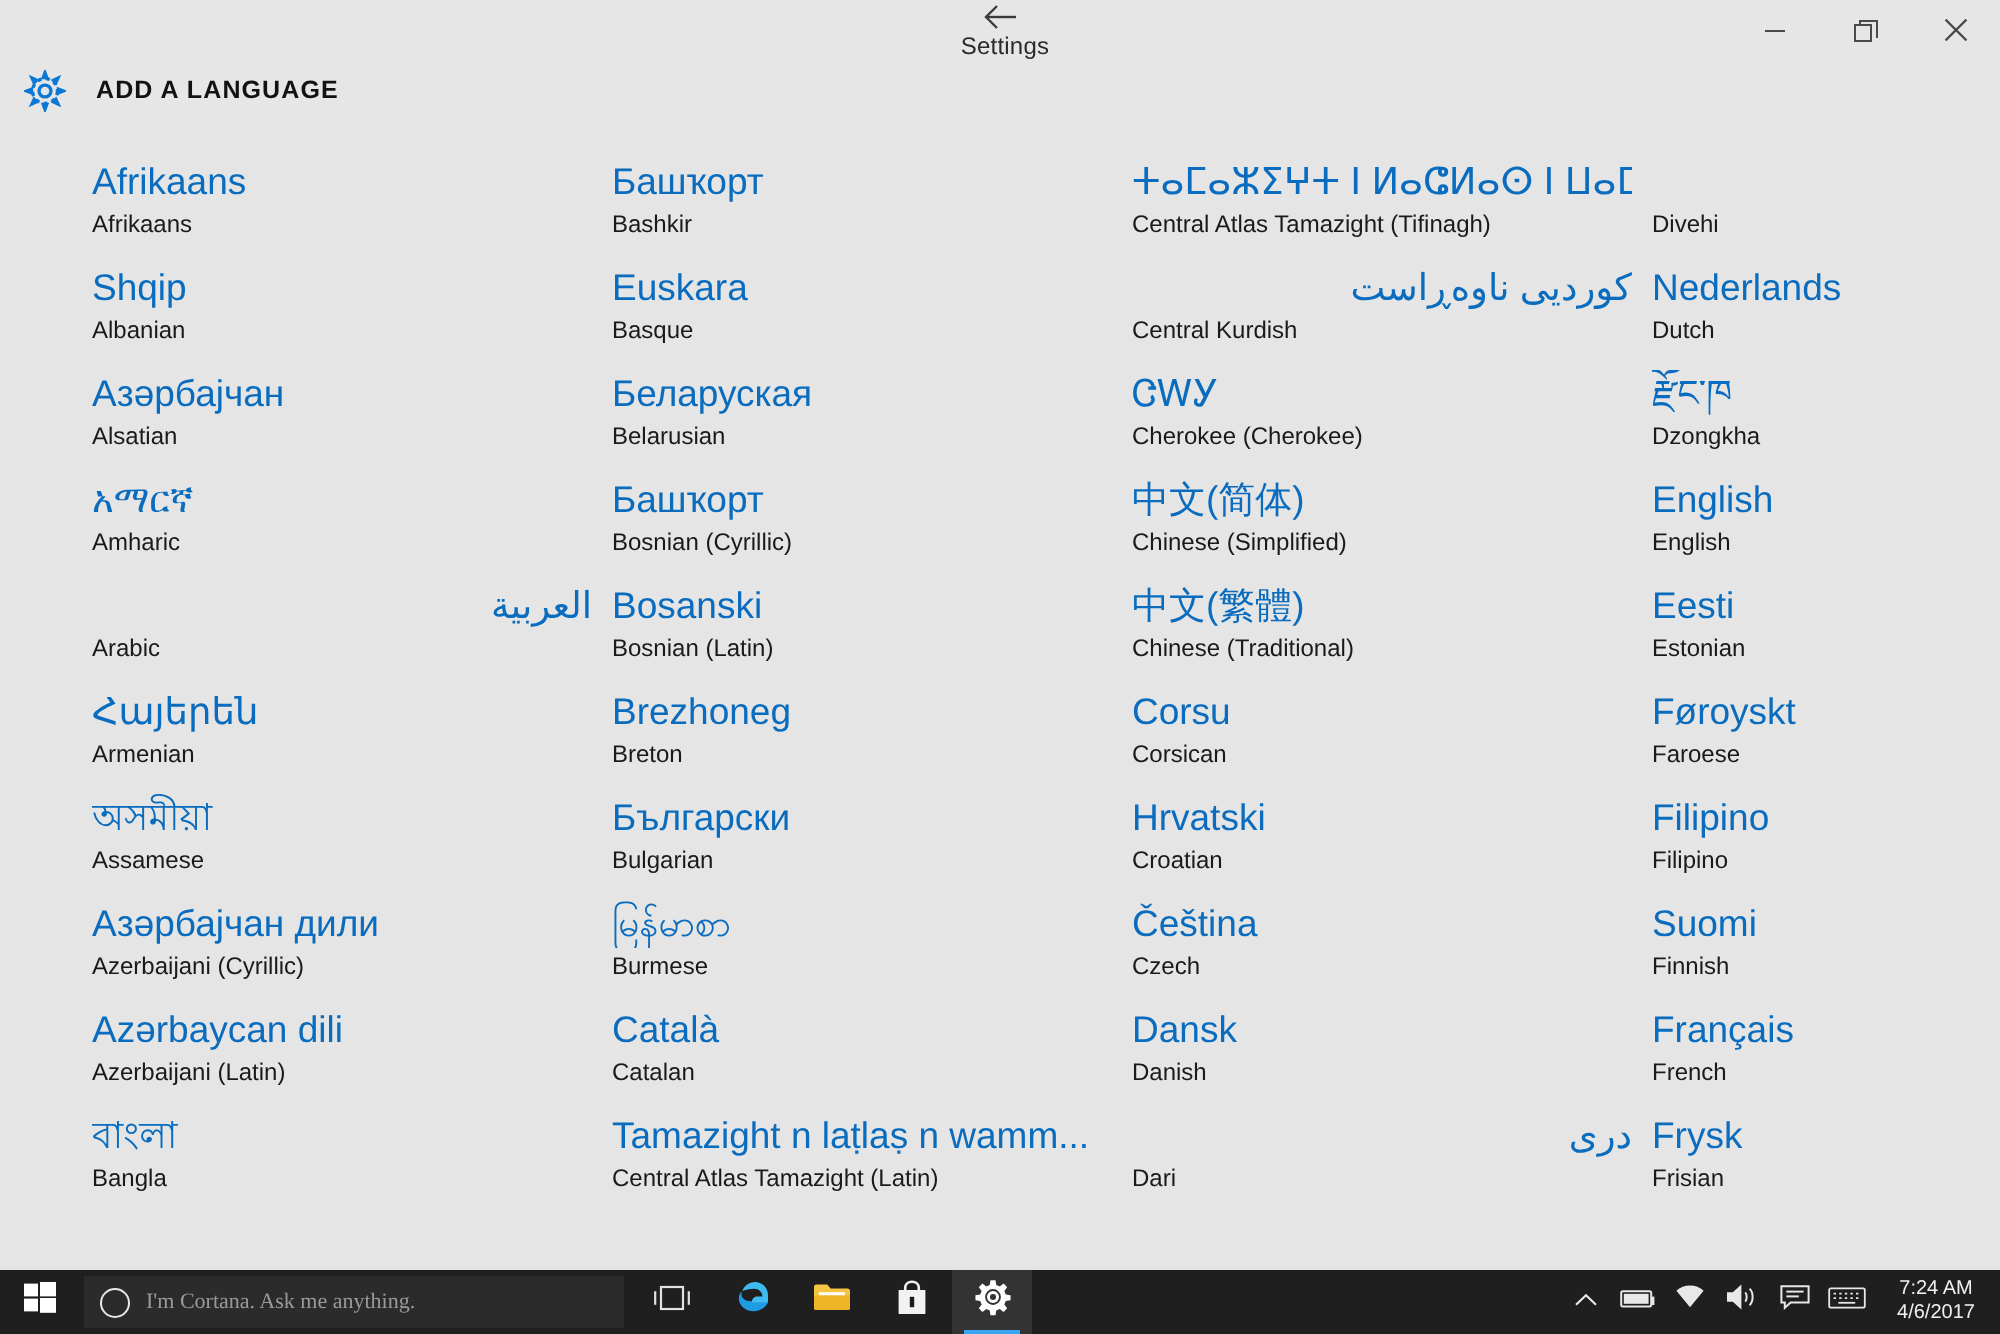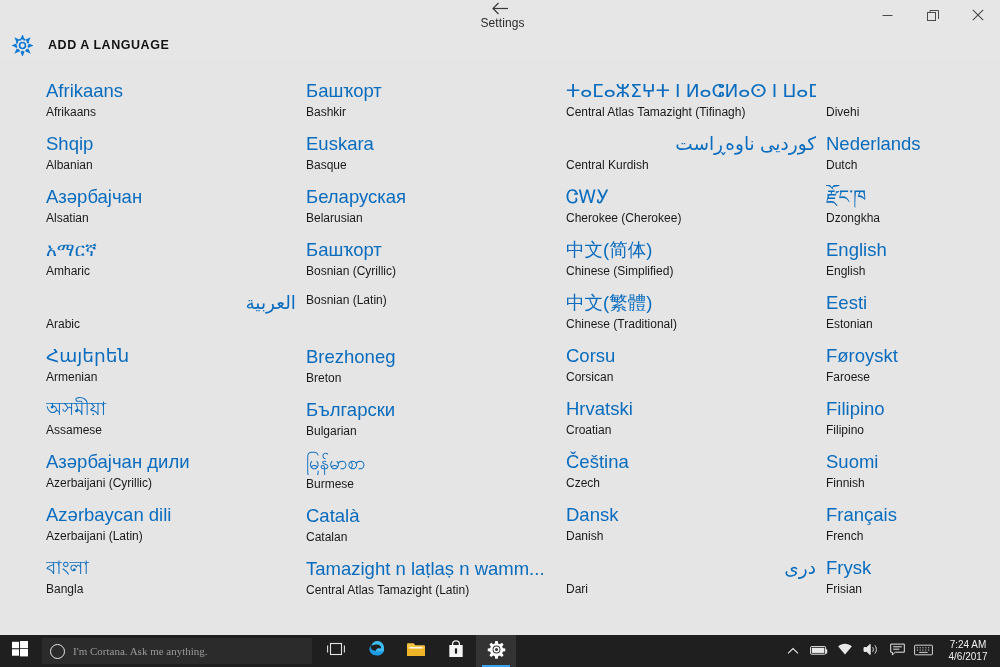--- a/index.html
+++ b/index.html
@@ -321,20 +321,21 @@
         </div>
         <div class="lang-item">
           <div class="lang-native">Беларуская</div>
           <div class="lang-english">Belarusian</div>
         </div>
         <div class="lang-item">
           <div class="lang-native">Башҡорт</div>
           <div class="lang-english">Bosnian (Cyrillic)</div>
         </div>
         <div class="lang-item">
+          <div class="lang-native">Bosanski</div>
           <div class="lang-english">Bosnian (Latin)</div>
         </div>
         <div class="lang-item">
           <div class="lang-native">Brezhoneg</div>
           <div class="lang-english">Breton</div>
         </div>
         <div class="lang-item">
           <div class="lang-native">Български</div>
           <div class="lang-english">Bulgarian</div>
         </div>

